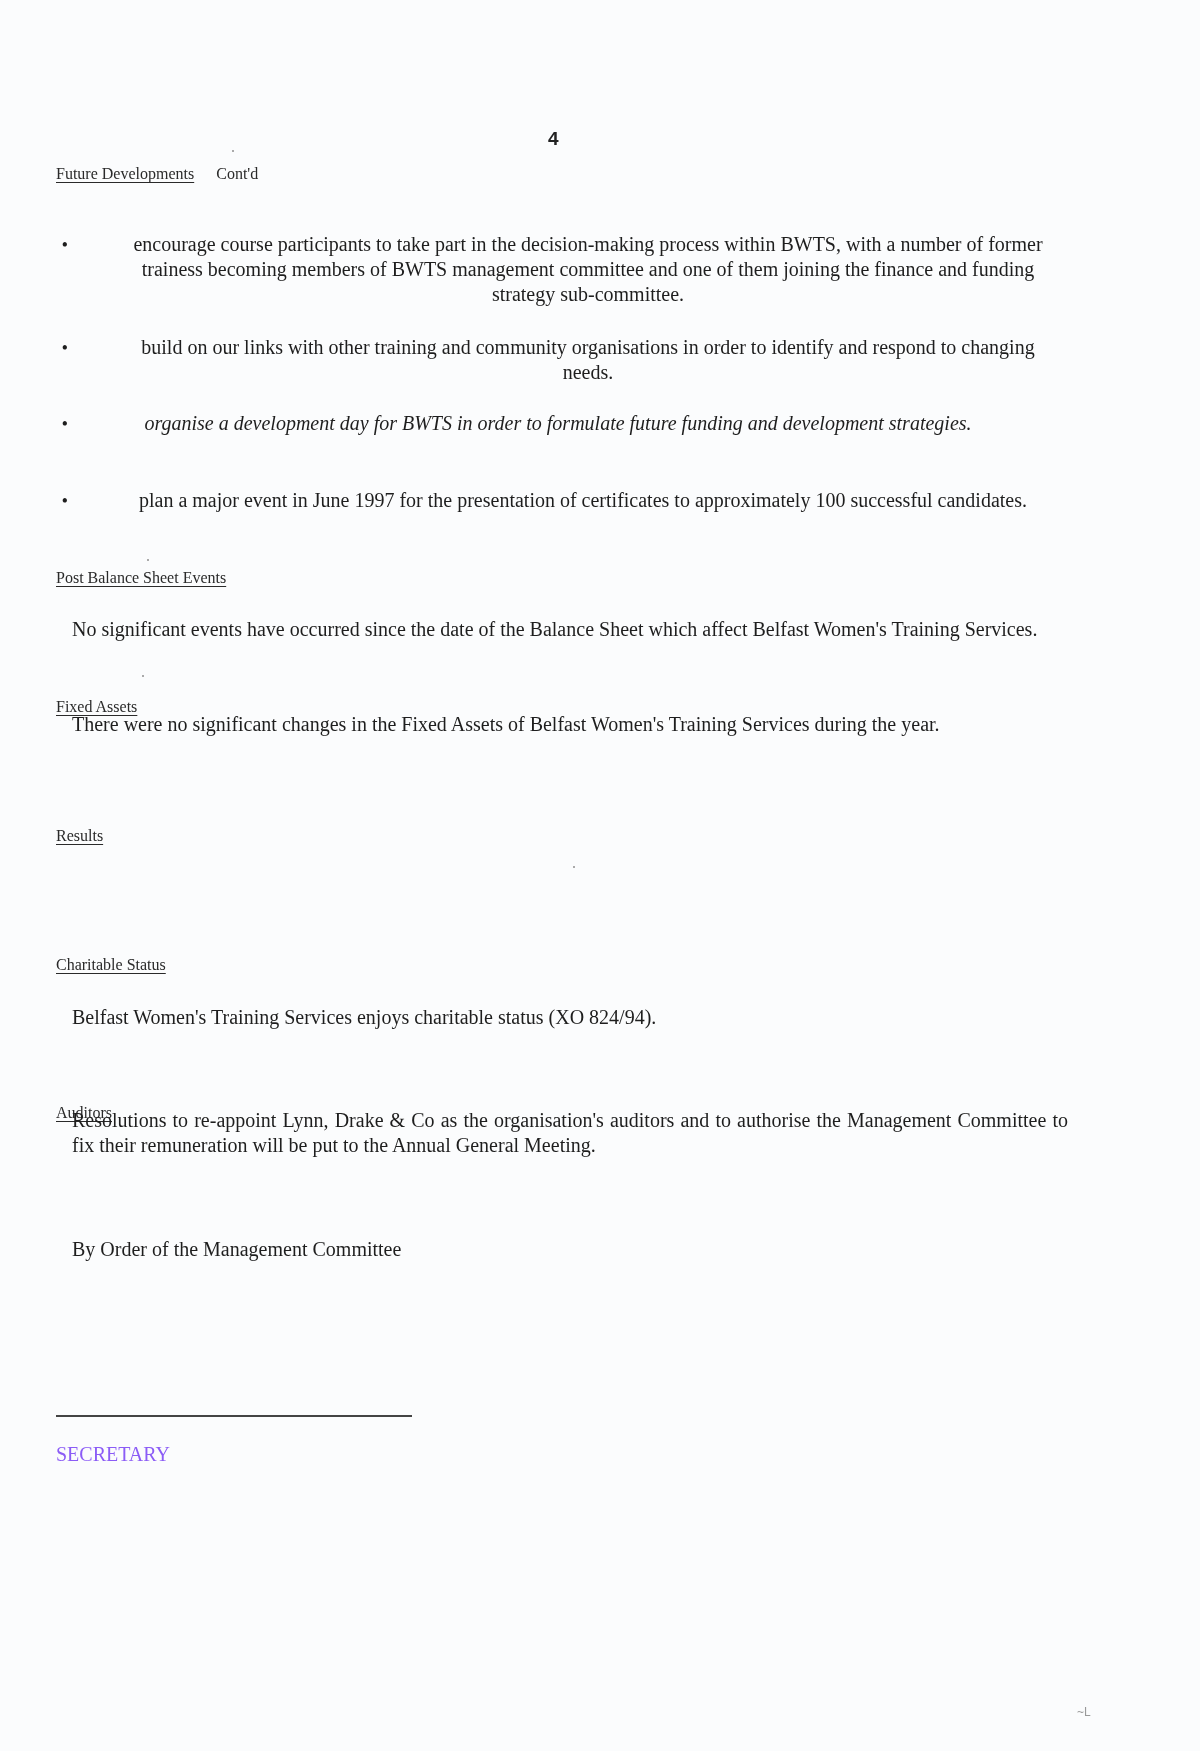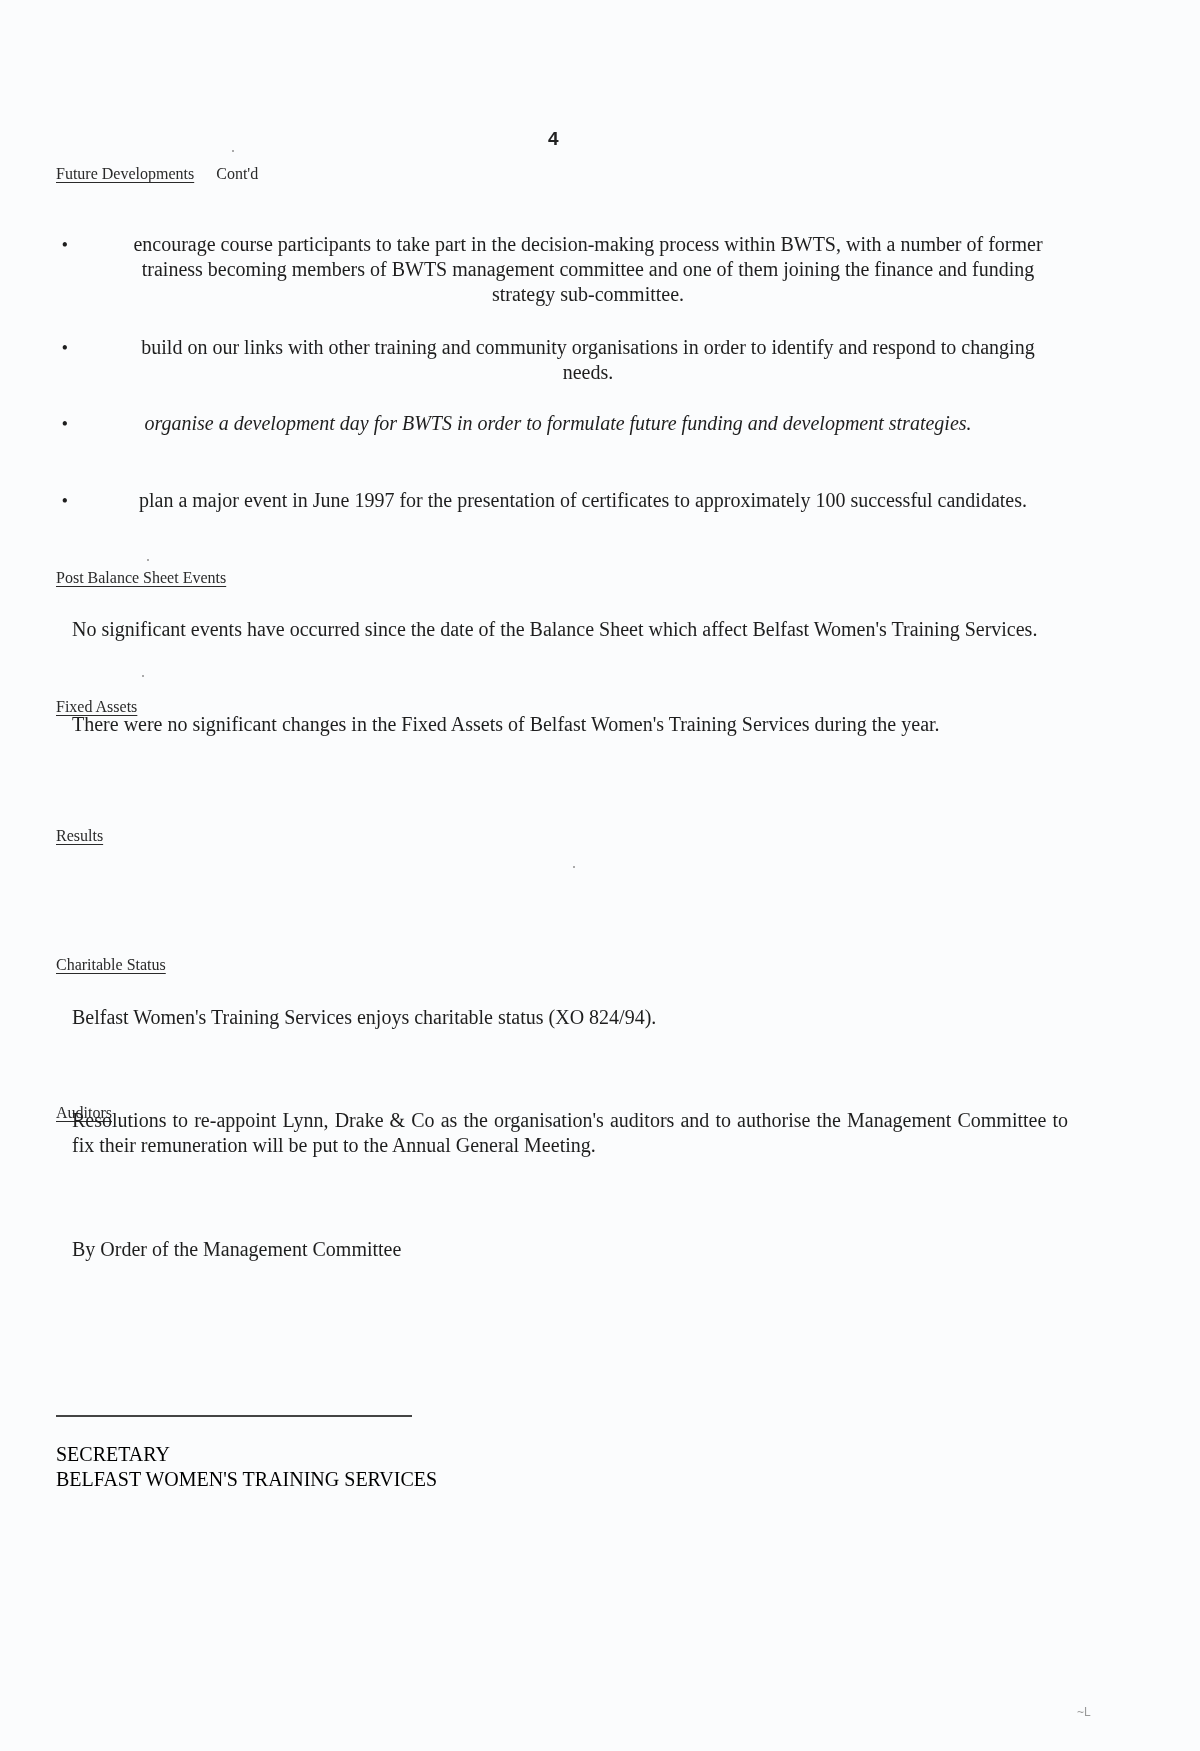--- a/index.html
+++ b/index.html
@@ -81,21 +81,22 @@
       width: 356px;
       height: 0;
       border-top: 2px solid #444;
     }
     .sig-block {
       position: absolute;
       left: 56px;
       top: 1442px;
       font-size: 20px;
       line-height: 25px;
-      color: #000000;
+      color: #8b5cf6;
+      text-align: center;
     }
     .corner-mark {
       position: absolute;
       left: 1077px;
       top: 1705px;
       font-size: 12px;
       color: #999;
       font-family: "Liberation Sans", "DejaVu Sans", sans-serif;
     }
     .speck {
@@ -158,21 +159,20 @@
     <span class="ul">Auditors</span>
   </div>
   <div class="text" style="top:1237px; text-align:left;">By Order of the Management Committee</div>
 
   <div class="text" style="top:1108px;">Resolutions to re-appoint Lynn, Drake &amp; Co as the organisation's auditors and to authorise the Management Committee to fix their remuneration will be put to the Annual General Meeting.</div>
 
   <div class="sig-line"></div>
 
   <div class="sig-block">
     <div>SECRETARY</div>
-    <div>BELFAST WOMEN'S TRAINING SERVICES</div>
   </div>
 
   <div class="corner-mark">~L</div>
 
   <div class="speck" style="left:232px; top:150px;"></div>
   <div class="speck" style="left:147px; top:559px;"></div>
   <div class="speck" style="left:142px; top:675px;"></div>
   <div class="speck" style="left:573px; top:866px;"></div>
 </div>
 

